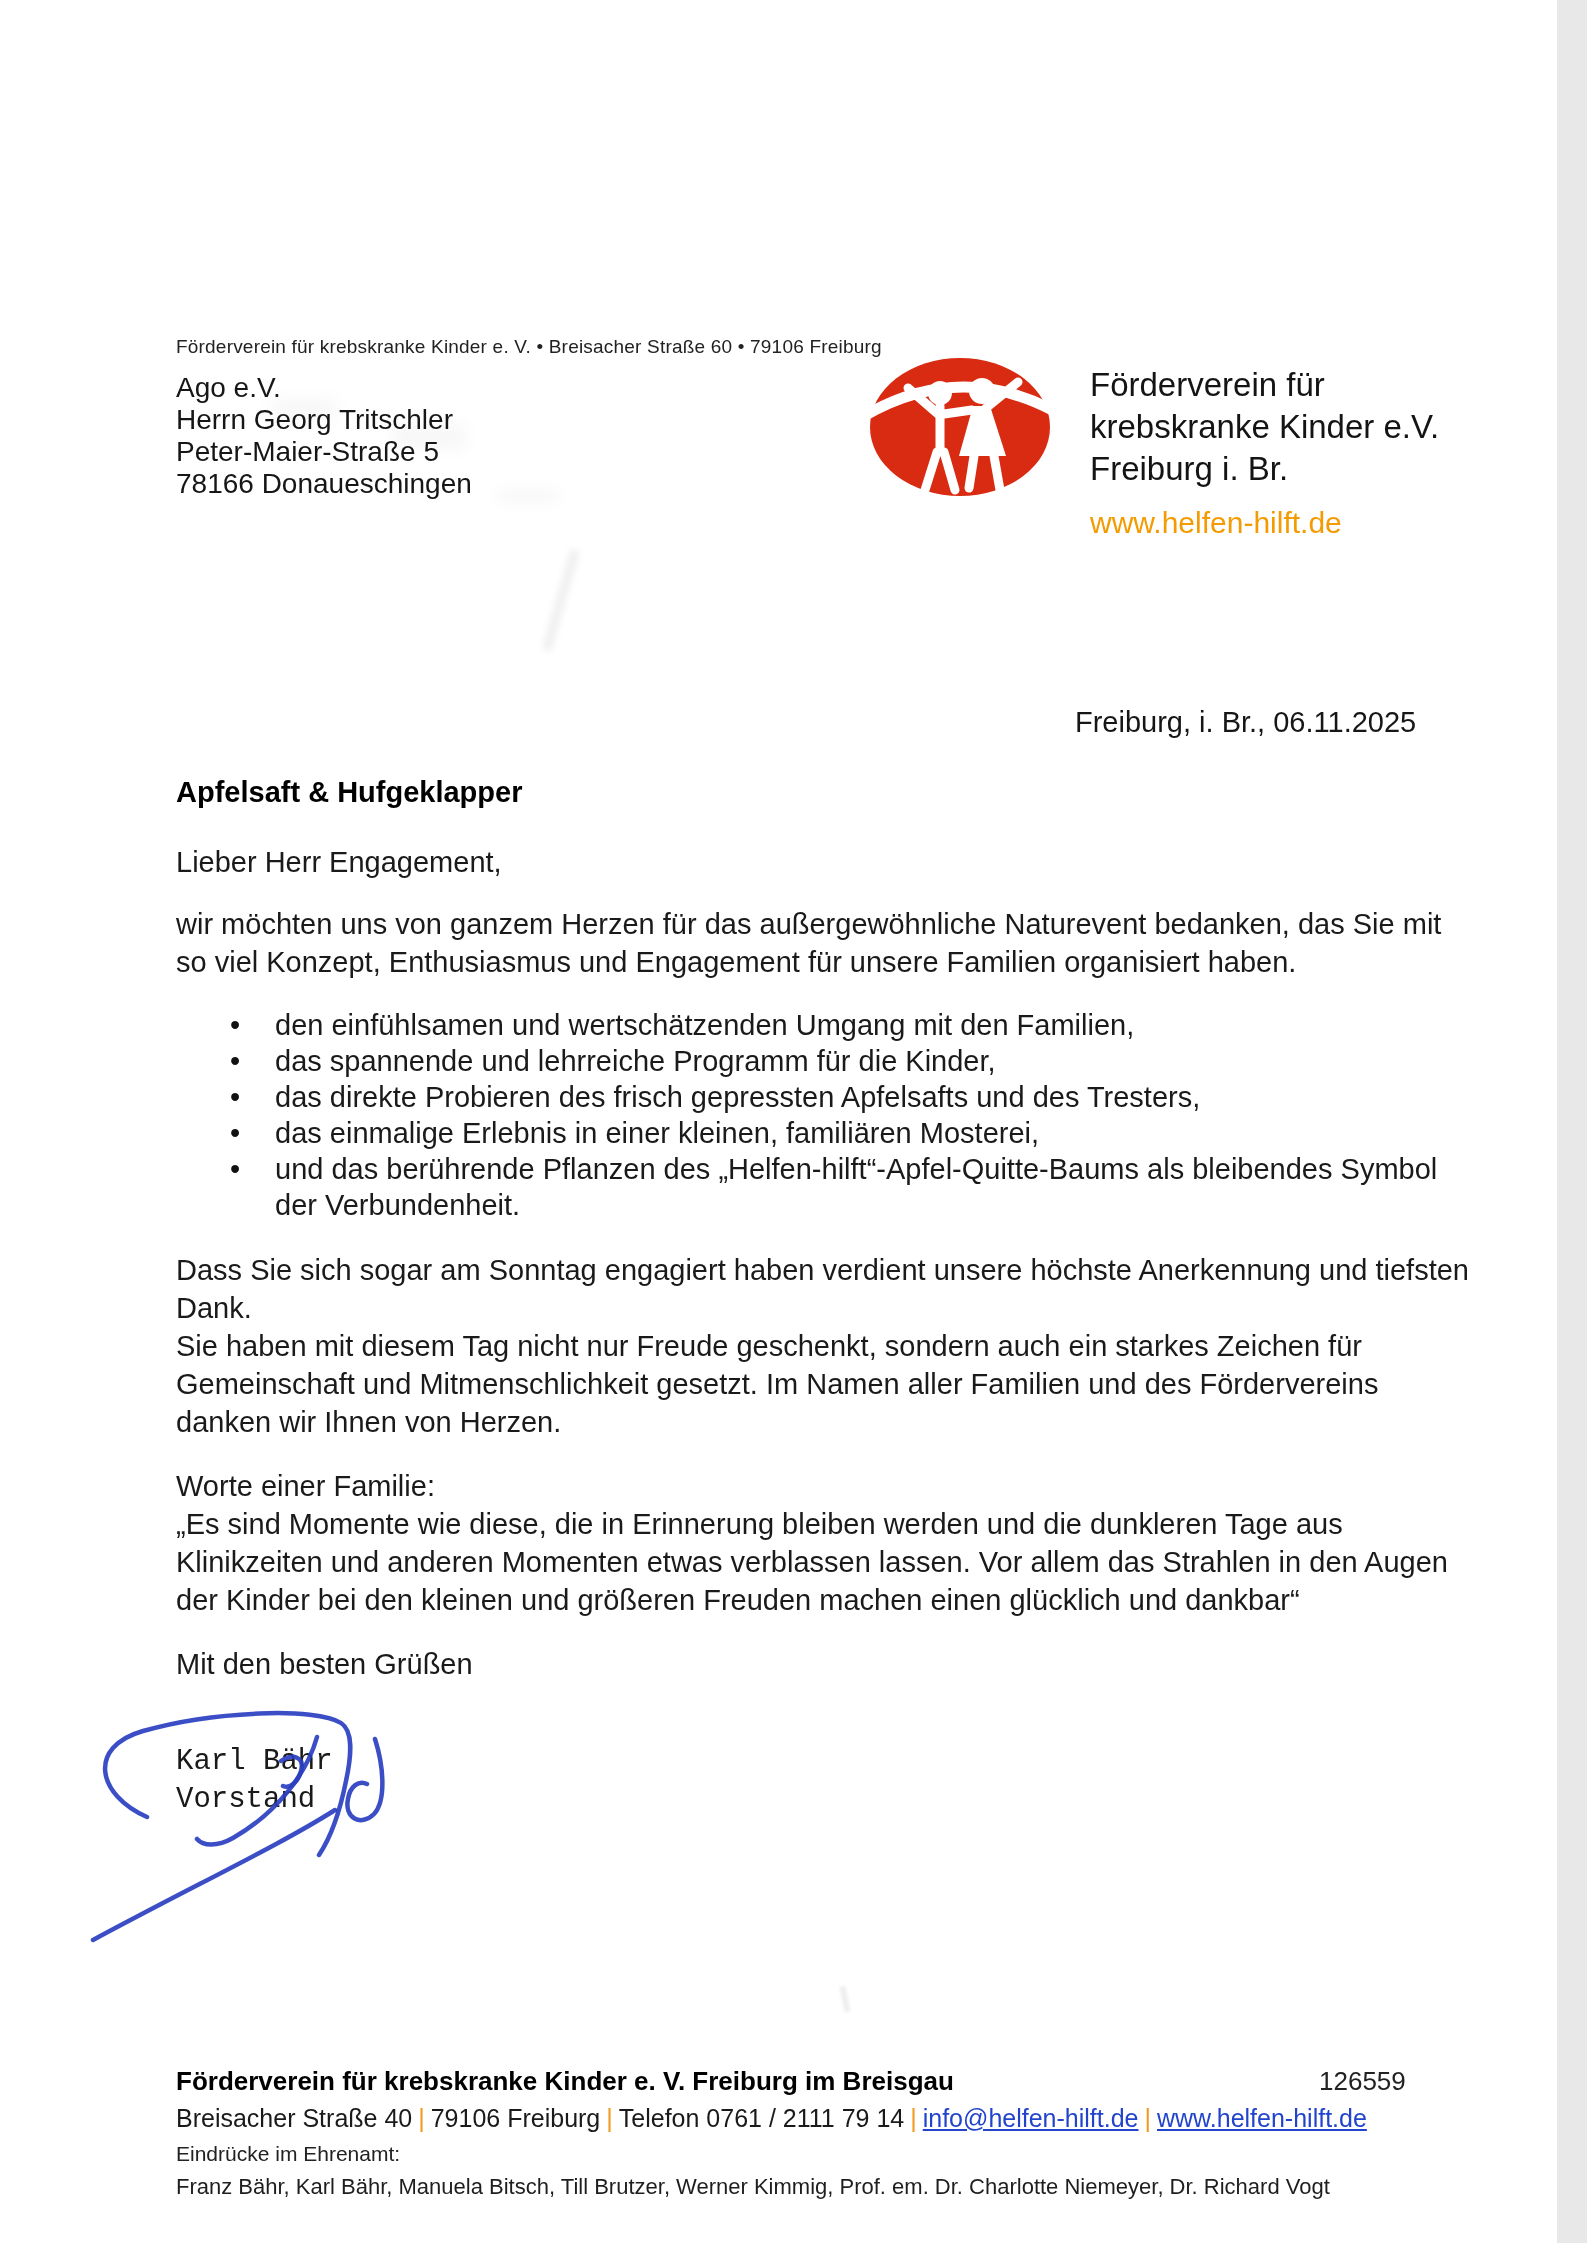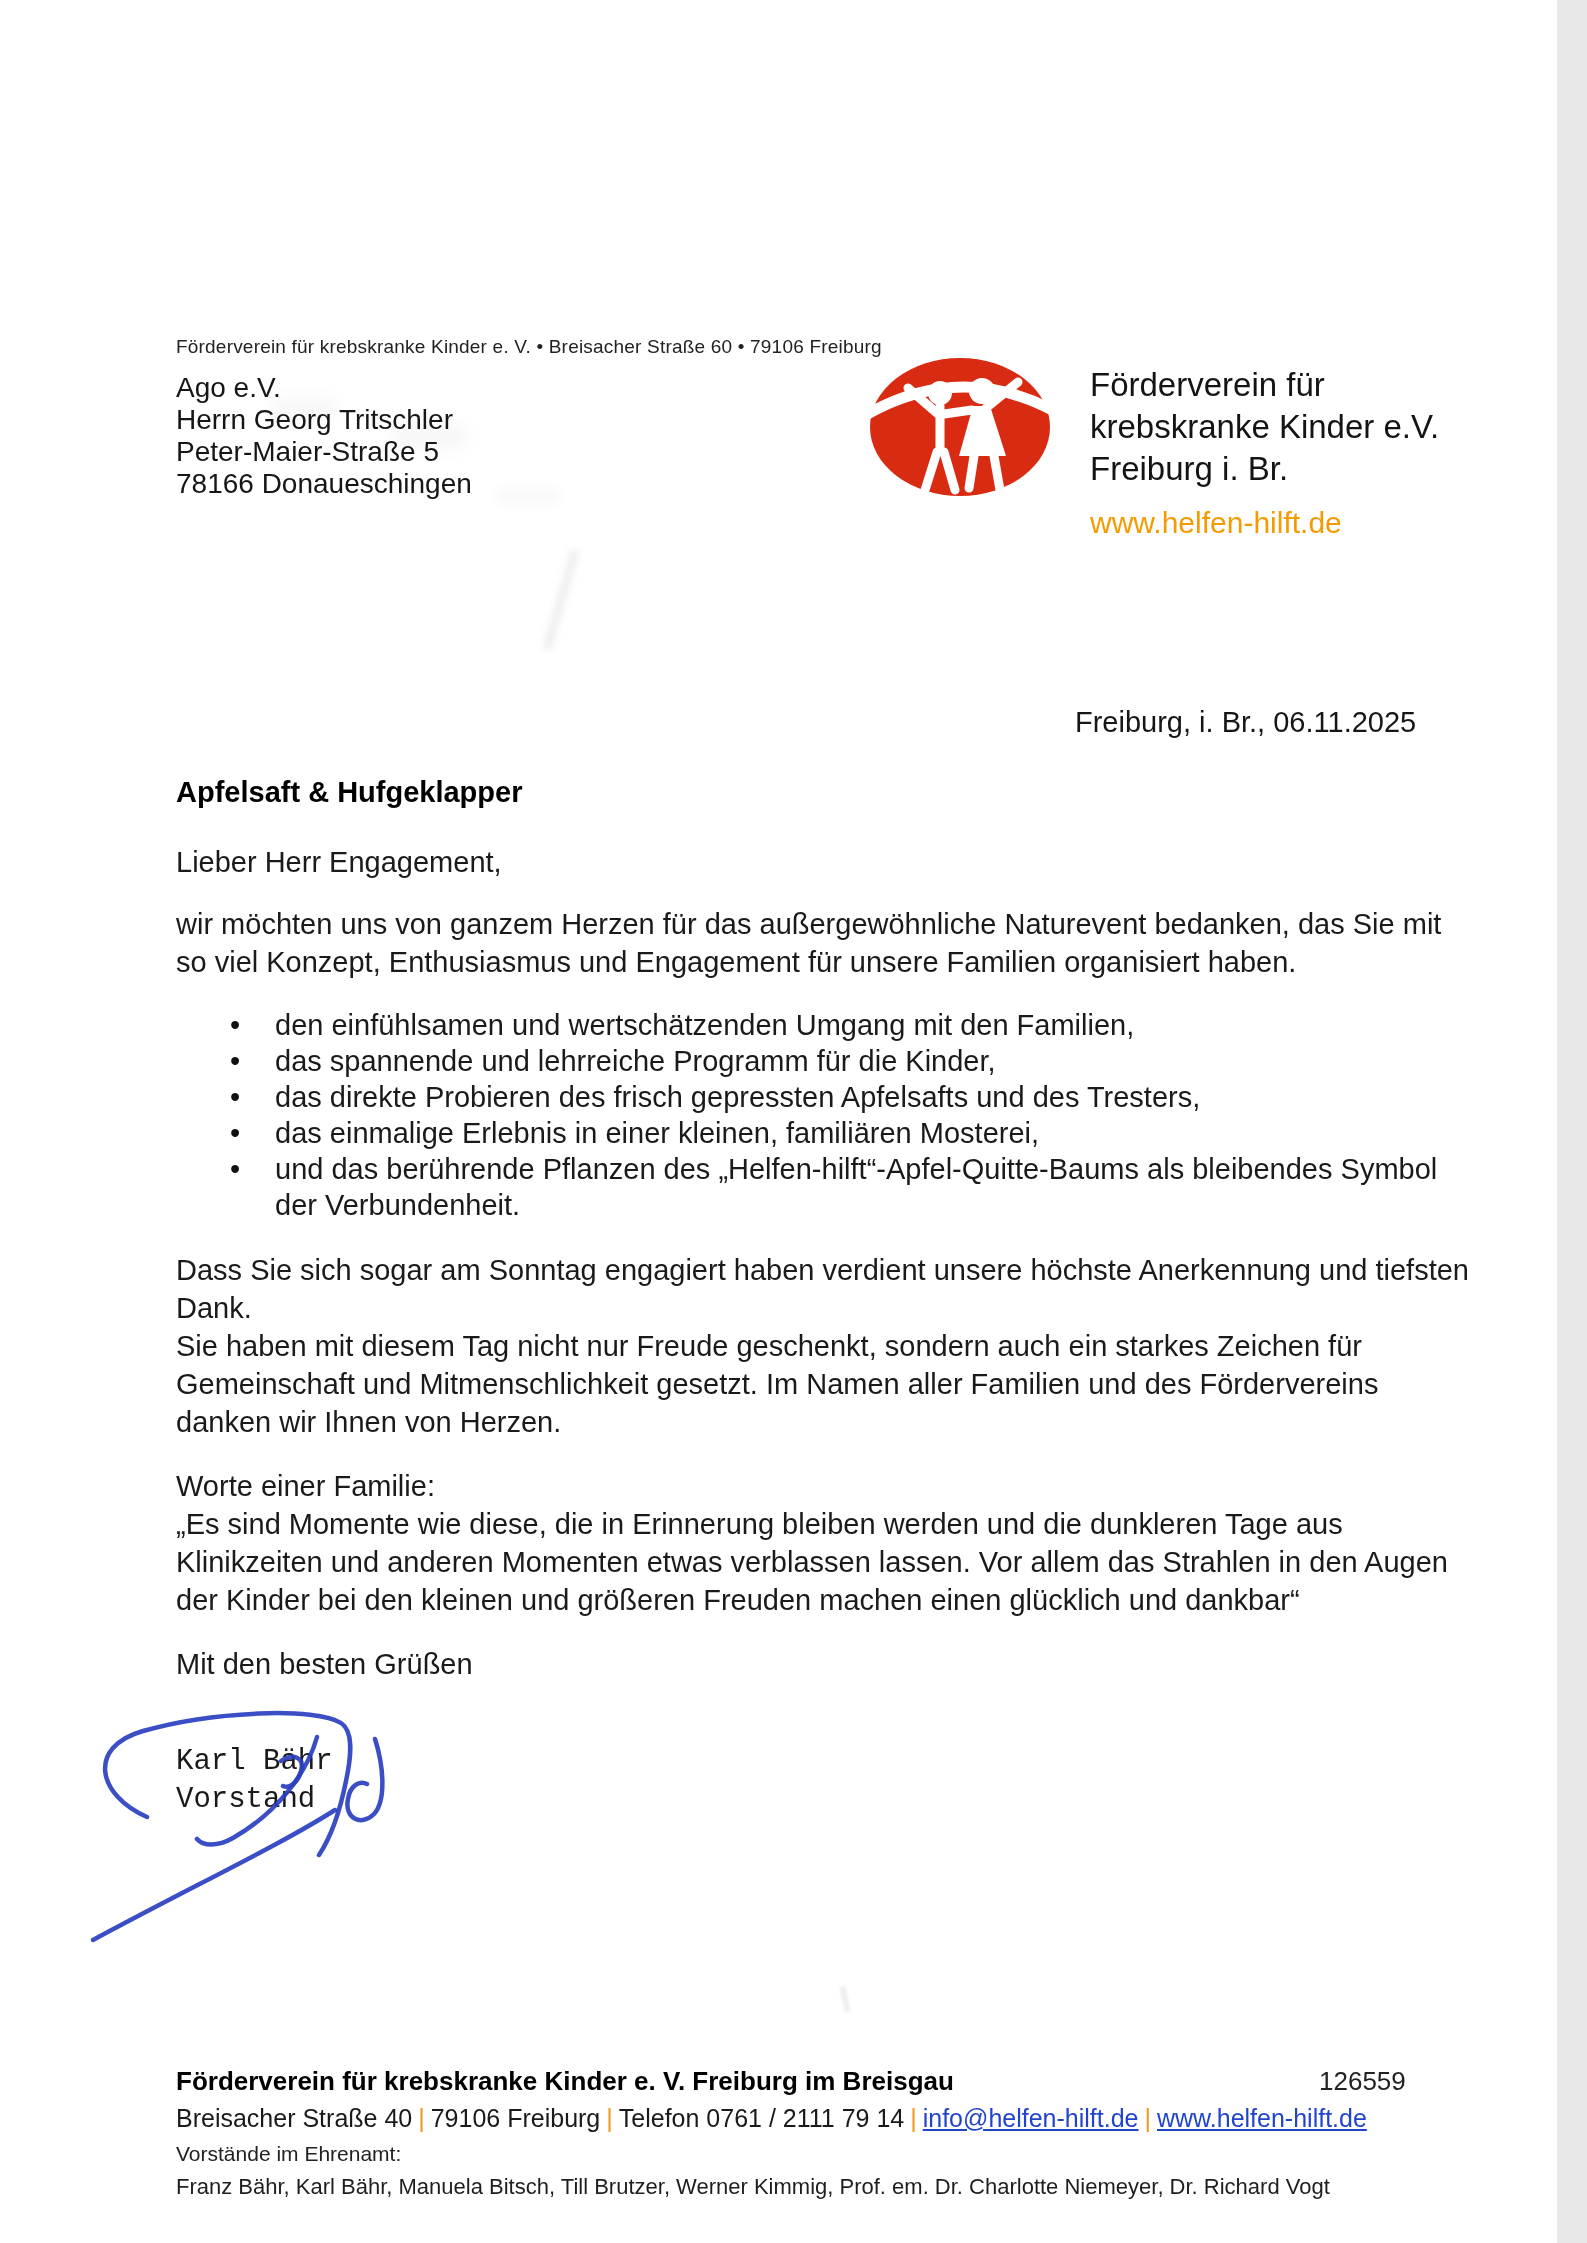--- a/index.html
+++ b/index.html
@@ -173,19 +173,19 @@
     <path d="M 196,66 C 208,58 220,62 216,76 C 213,88 204,94 198,91"></path>
     <path d="M 290,44 C 299,72 301,106 289,119 C 276,132 259,123 263,104 C 265,91 274,85 282,89"></path>
     <path d="M 250,115 C 195,150 110,190 8,245"></path>
   </svg>
 
   <div class="footer">
     <div class="footer-org">Förderverein für krebskranke Kinder e. V. Freiburg im Breisgau</div>
     <div class="footer-address">
       <span>Breisacher Straße 40</span><span class="sep">|</span><span>79106 Freiburg</span><span class="sep">|</span><span>Telefon 0761 / 2111 79 14</span><span class="sep">|</span><span class="link">info@helfen-hilft.de</span><span class="sep">|</span><span class="link">www.helfen-hilft.de</span>
     </div>
-    <div class="footer-board-label">Vorstände im Ehrenamt:</div>
+    <div class="footer-board-label">Eindrücke im Ehrenamt:</div>
     <div class="footer-board">Franz Bähr, Karl Bähr, Manuela Bitsch, Till Brutzer, Werner Kimmig, Prof. em. Dr. Charlotte Niemeyer, Dr. Richard Vogt</div>
   </div>
 
   <div class="ref-number">126559</div>
 
 </div>
 
 </body></html>

